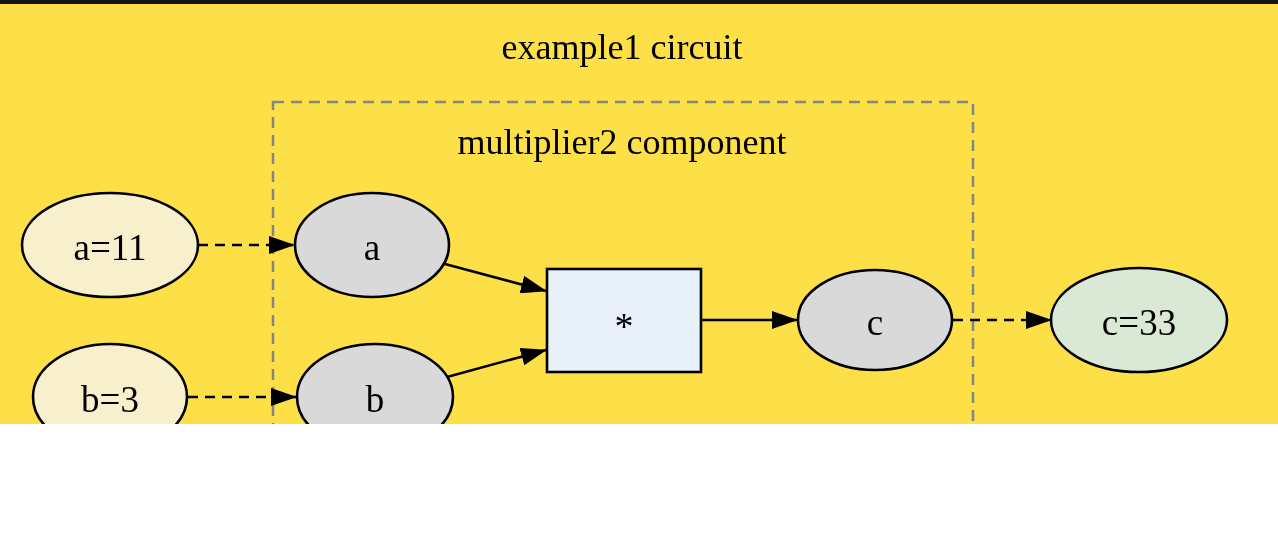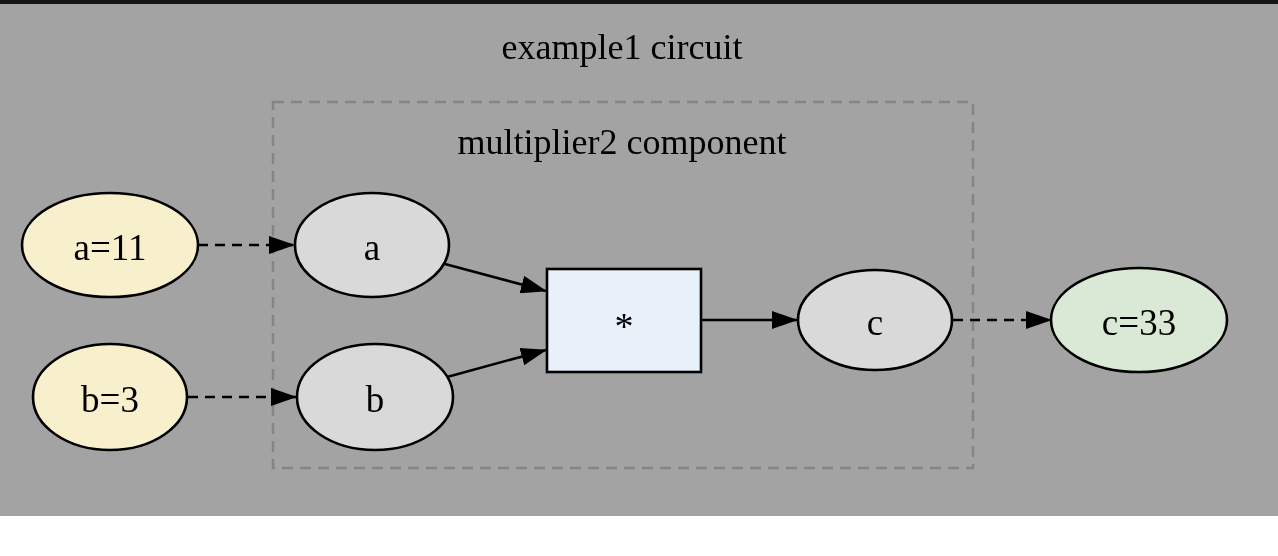--- a/index.html
+++ b/index.html
@@ -3,22 +3,22 @@
 <meta charset="utf-8">
 <style>
   html, body {
     margin: 0;
     padding: 0;
     background: #ffffff;
   }
   .stage {
     position: relative;
     width: 1278px;
-    height: 516px;
-    background: #a3a3a3;
+    height: 424px;
+    background: #fde047;
     overflow: hidden;
   }
   svg { display: block; }
   .diagram-text {
     font-family: "Liberation Serif", "DejaVu Serif", serif;
     fill: #000000;
   }
   .title-text    { font-size: 36px; }
   .cluster-text  { font-size: 36px; }
   .node-text     { font-size: 37px; }

